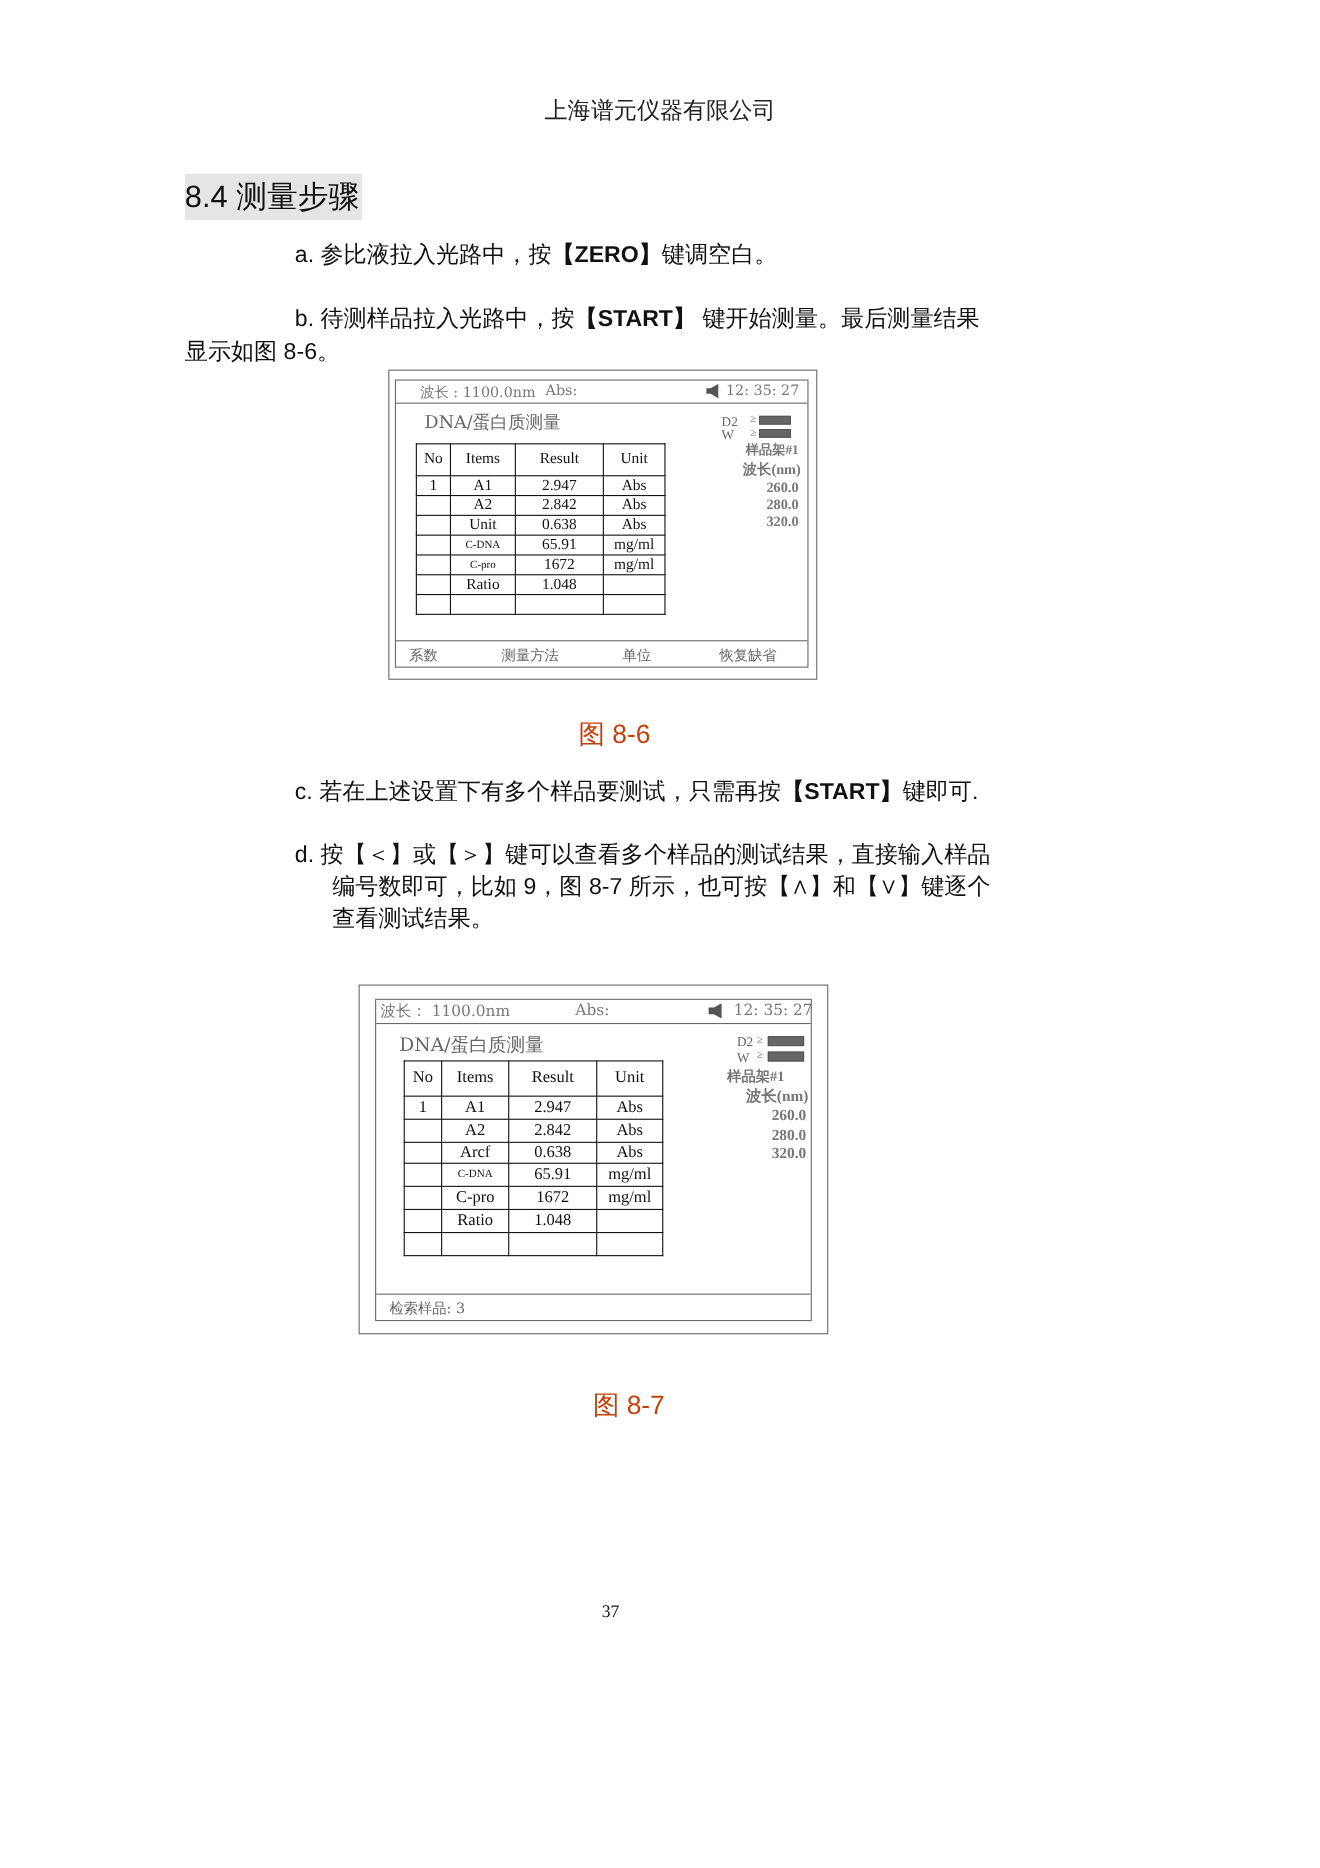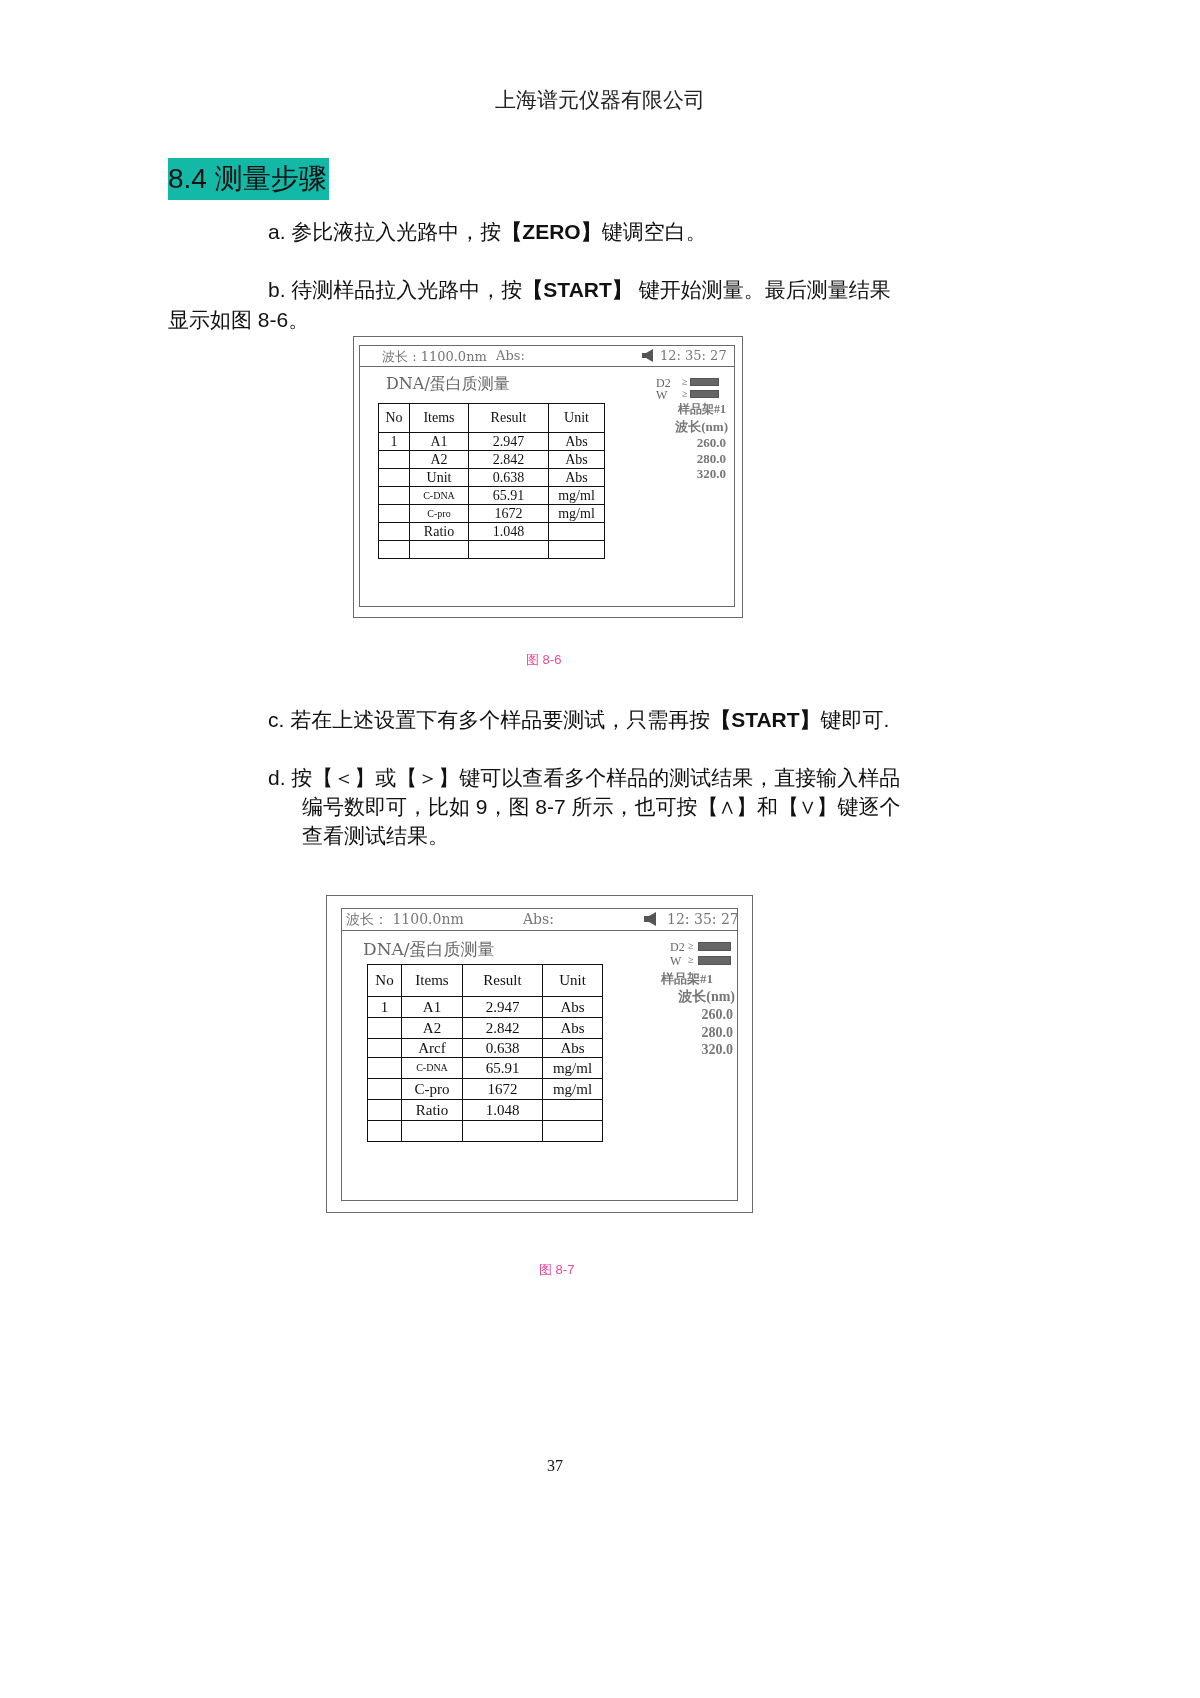--- a/index.html
+++ b/index.html
@@ -1,23 +1,23 @@
 <!DOCTYPE html>
 <html><head>
 <meta charset="utf-8">
 <style>
   html, body { margin:0; padding:0; background:#ffffff; }
   body { width:1200px; height:1698px; position:relative; overflow:hidden;
          font-family:"DejaVu Serif", serif; color:#111; }
   .abs { position:absolute; }
   .header-company { top:86px; left:0; width:1200px; text-align:center; font-size:21px; color:#222; }
-  .section-title { top:158px; left:168px; background:#14b8a6; padding:2px 2px 2px 0; font-family:"Liberation Sans", sans-serif; font-size:28px; line-height:38px; color:#111; }
+  .section-title { top:158px; left:168px; background:#e5e5e5; padding:2px 2px 2px 0; font-family:"Liberation Sans", sans-serif; font-size:28px; line-height:38px; color:#111; }
   .para { font-family:"Liberation Sans", sans-serif; font-size:21px; line-height:30px; color:#111; }
   .para b { font-weight:bold; }
-  .caption { font-family:"Liberation Sans", sans-serif; font-size:13px; color:#ec4899; }
+  .caption { font-family:"Liberation Sans", sans-serif; font-size:24px; color:#c2410c; }
 
   
   .frame { border:1px solid #6a6a6a; background:#fff; }
   .screen { border:1px solid #6a6a6a; background:#fff; }
   .topbar { border-bottom:1px solid #6a6a6a; color:#777; font-size:13px; }
   .topbar span { position:absolute; white-space:nowrap; }
   .scr-title { color:#666; position:absolute; white-space:nowrap; }
   table.res { position:absolute; border-collapse:collapse; font-family:"Liberation Serif", serif; color:#111; }
   table.res td { border:1px solid #111; text-align:center; padding:0; line-height:1; }
   .side { position:absolute; color:#777; text-align:right; white-space:nowrap; font-family:"Liberation Serif", serif;font-weight:bold; }
@@ -119,20 +119,26 @@
       </tr>
       <tr style="height:18px;">
         <td></td>
         <td></td>
         <td></td>
         <td></td>
       </tr>
     </tbody>
       </table>
 
+    <div class="footer" style="left:0;top:236px;width:374px;height:24px;font-size:13px;">
+      <span style="left:12px;top:4px;">系数</span>
+      <span style="left:96px;top:4px;">测量方法</span>
+      <span style="left:206px;top:4px;">单位</span>
+      <span style="left:294px;top:4px;">恢复缺省</span>
+    </div>
   </div>
 </div>
 <div class="abs caption" style="top:651px;left:526px;">图  8-6</div>
 
 <div class="abs para" style="top:705px;left:268px;">
   <span>c. 若在上述设置下有多个样品要测试，只需再按</span><b>【START】</b><span>键即可.</span>
 </div>
 
 <div class="abs para" style="top:763px;left:268px;">d. 按【＜】或【＞】键可以查看多个样品的测试结果，直接输入样品</div>
 <div class="abs para" style="top:792px;left:302px;">编号数即可，比如 9，图 8-7 所示，也可按【∧】和【∨】键逐个</div>
@@ -214,17 +220,20 @@
       </tr>
       <tr style="height:21px;">
         <td></td>
         <td></td>
         <td></td>
         <td></td>
       </tr>
     </tbody>
       </table>
 
+    <div class="footer" style="left:0;top:267px;width:395px;height:24px;font-size:13px;">
+      <span style="left:12px;top:4px;">检索样品: 3</span>
+    </div>
   </div>
 </div>
 <div class="abs caption" style="top:1261px;left:539px;">图 8-7</div>
 
 <div class="abs" style="top:1428px;left:0;width:1110px;text-align:center;font-size:16px;font-family:'Liberation Serif',serif;margin-top:29px;">37</div>
 
 </body></html>

